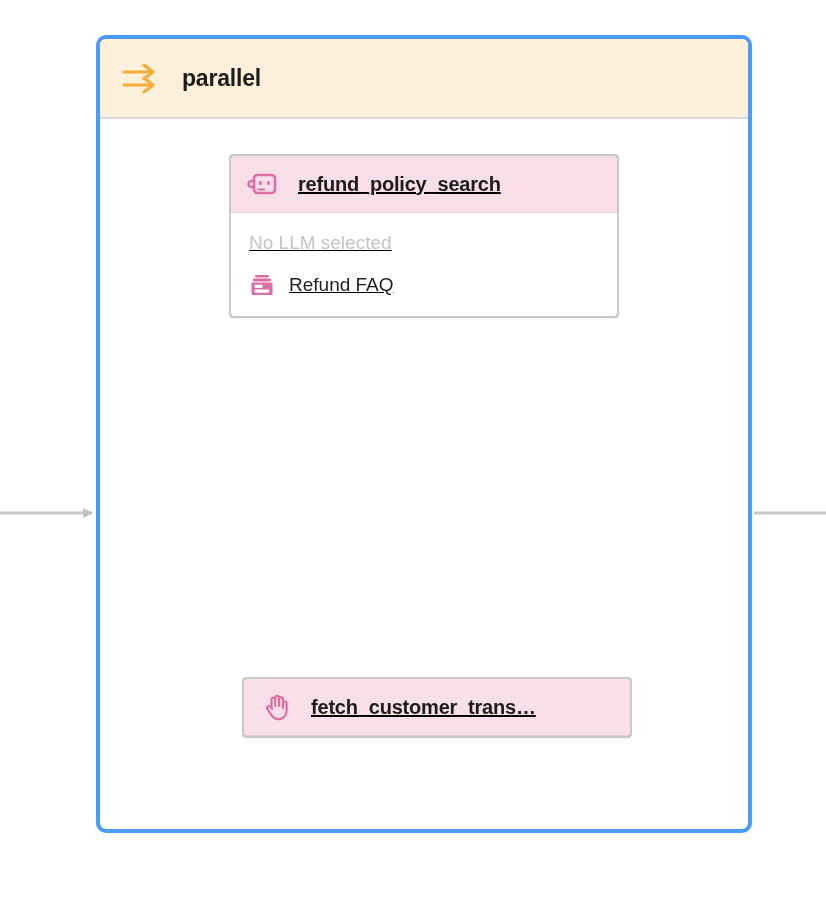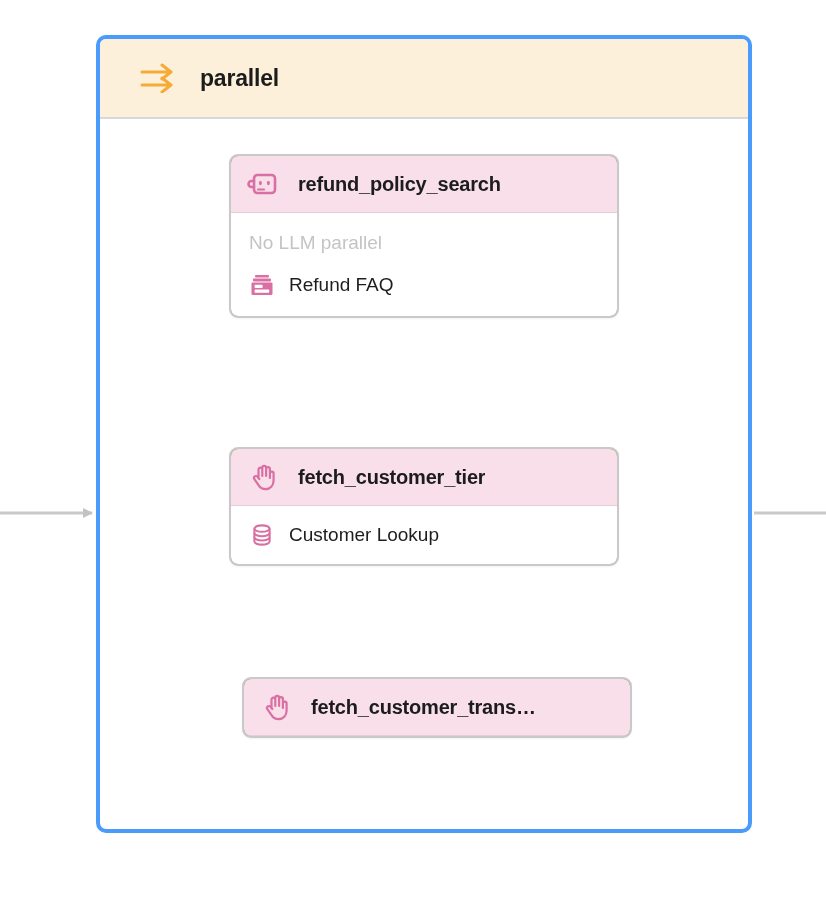--- a/index.html
+++ b/index.html
@@ -38,21 +38,21 @@
     border-radius: 10px;
     background: #ffffff;
     overflow: hidden;
   }
   .group-header {
     height: 80px;
     background: #fcf0da;
     border-bottom: 2px solid #d8d8d8;
     display: flex;
     align-items: center;
-    padding-left: 40px;
+    padding-left: 22px;
     box-sizing: border-box;
   }
   .group-header-title {
     font-size: 23px;
     font-weight: bold;
     color: #1c1c1c;
     letter-spacing: -0.2px;
     margin-left: 24px;
   }
   .parallel-icon {
@@ -60,23 +60,24 @@
     height: 30px;
     flex: 0 0 auto;
   }
   
   .node-card {
     position: absolute;
     width: 390px;
     box-sizing: border-box;
     background: #4d7c0f;
     border: 2px solid #c9c9c9;
-    border-radius: 9px;
+    border-radius: 4px;
     overflow: hidden;
     box-shadow: 0 1px 2px rgba(0,0,0,0.05);
+    text-decoration: underline;
   }
   .node-card.card-1 { left: 225px; top: 150px; }
   .node-card.card-2 { left: 225px; top: 443px; }
   .node-card.card-3 { left: 225px; top: 673px; }
 
   .node-head {
     display: flex;
     align-items: center;
     background: #f8dfe9;
     padding: 12px 16px;
@@ -183,64 +184,36 @@
             <rect x="7" y="7" width="21" height="18" rx="3.5" ry="3.5" stroke="#da6fa3" stroke-width="2.6" fill="none"></rect>
             <path d="M7,13 L4.5,13 A2.6,2.6 0 0 0 4.5,19 L7,19" stroke="#da6fa3" stroke-width="2.6" fill="none" stroke-linecap="round"></path>
             <rect x="12" y="13" width="2.8" height="4.2" rx="1.4" fill="#da6fa3"></rect>
             <rect x="20" y="13" width="2.8" height="4.2" rx="1.4" fill="#da6fa3"></rect>
             <path d="M11,21.5 L17,21.5" stroke="#da6fa3" stroke-width="2.2" stroke-linecap="round"></path>
           </svg>
         </span>
         <span class="node-title">refund_policy_search</span>
       </div>
       <div class="node-body">
-        <div class="node-subtext">No LLM parallel</div>
+        <div class="node-subtext">No LLM selected</div>
         <div class="node-row">
           <span class="node-row-icon">
             <svg viewBox="0 0 26 26" width="26" height="26" xmlns="http://www.w3.org/2000/svg">
               <rect x="6" y="3" width="14" height="2.6" rx="1" fill="#da6fa3"></rect>
               <rect x="4" y="6.6" width="18" height="2.8" rx="1" fill="#da6fa3"></rect>
               <rect x="2.5" y="10.4" width="21" height="12.6" rx="1.2" fill="#da6fa3"></rect>
               <rect x="5.6" y="12.8" width="8" height="3.2" rx="0.8" fill="#ffffff"></rect>
               <rect x="5.6" y="17.6" width="14.6" height="3.2" rx="0.8" fill="#ffffff"></rect>
             </svg>
           </span>
           <span class="node-row-label">Refund FAQ</span>
         </div>
       </div>
     </div>
 
-    <div class="node-card card-2" style="left:129px; top:408px;">
-      <div class="node-head">
-        <span class="node-head-icon">
-          <svg viewBox="0 0 32 32" width="32" height="32" xmlns="http://www.w3.org/2000/svg">
-            <path d="M11.5,16.5 L11.5,8.5 a1.9,1.9 0 0 1 3.8,0 L15.3,15
-                     M15.3,14.8 L15.3,6.8 a1.9,1.9 0 0 1 3.8,0 L19.1,15
-                     M19.1,15 L19.1,8 a1.9,1.9 0 0 1 3.8,0 L22.9,17
-                     M22.9,17 L22.9,12.4 a1.85,1.85 0 0 1 3.7,0 L26.6,19.5
-                     c0,5 -3.4,8.6 -8,8.6 c-3.1,0 -5.3,-1.4 -6.9,-3.8
-                     L7.4,18.2 a2,2 0 0 1 3.2,-2.4 L12.3,18" stroke="#da6fa3" stroke-width="2.2" fill="none" stroke-linecap="round" stroke-linejoin="round"></path>
-          </svg>
-        </span>
-        <span class="node-title">fetch_customer_tier</span>
-      </div>
-      <div class="node-body">
-        <div class="node-row">
-          <span class="node-row-icon">
-            <svg viewBox="0 0 26 26" width="26" height="26" xmlns="http://www.w3.org/2000/svg">
-              <ellipse cx="13" cy="6.6" rx="7.6" ry="3.2" stroke="#da6fa3" stroke-width="2.1" fill="none"></ellipse>
-              <path d="M5.4,6.6 L5.4,19.4 c0,1.8 3.4,3.2 7.6,3.2 s7.6,-1.4 7.6,-3.2 L20.6,6.6" stroke="#da6fa3" stroke-width="2.1" fill="none"></path>
-              <path d="M5.4,11 c0,1.8 3.4,3.2 7.6,3.2 s7.6,-1.4 7.6,-3.2" stroke="#da6fa3" stroke-width="2.1" fill="none"></path>
-              <path d="M5.4,15.3 c0,1.8 3.4,3.2 7.6,3.2 s7.6,-1.4 7.6,-3.2" stroke="#da6fa3" stroke-width="2.1" fill="none"></path>
-            </svg>
-          </span>
-          <span class="node-row-label">Customer Lookup</span>
-        </div>
-      </div>
-    </div>
 
     <div class="node-card card-3" style="left:142px; top:638px;">
       <div class="node-head">
         <span class="node-head-icon">
           <svg viewBox="0 0 32 32" width="32" height="32" xmlns="http://www.w3.org/2000/svg">
             <path d="M11.5,16.5 L11.5,8.5 a1.9,1.9 0 0 1 3.8,0 L15.3,15
                      M15.3,14.8 L15.3,6.8 a1.9,1.9 0 0 1 3.8,0 L19.1,15
                      M19.1,15 L19.1,8 a1.9,1.9 0 0 1 3.8,0 L22.9,17
                      M22.9,17 L22.9,12.4 a1.85,1.85 0 0 1 3.7,0 L26.6,19.5
                      c0,5 -3.4,8.6 -8,8.6 c-3.1,0 -5.3,-1.4 -6.9,-3.8

